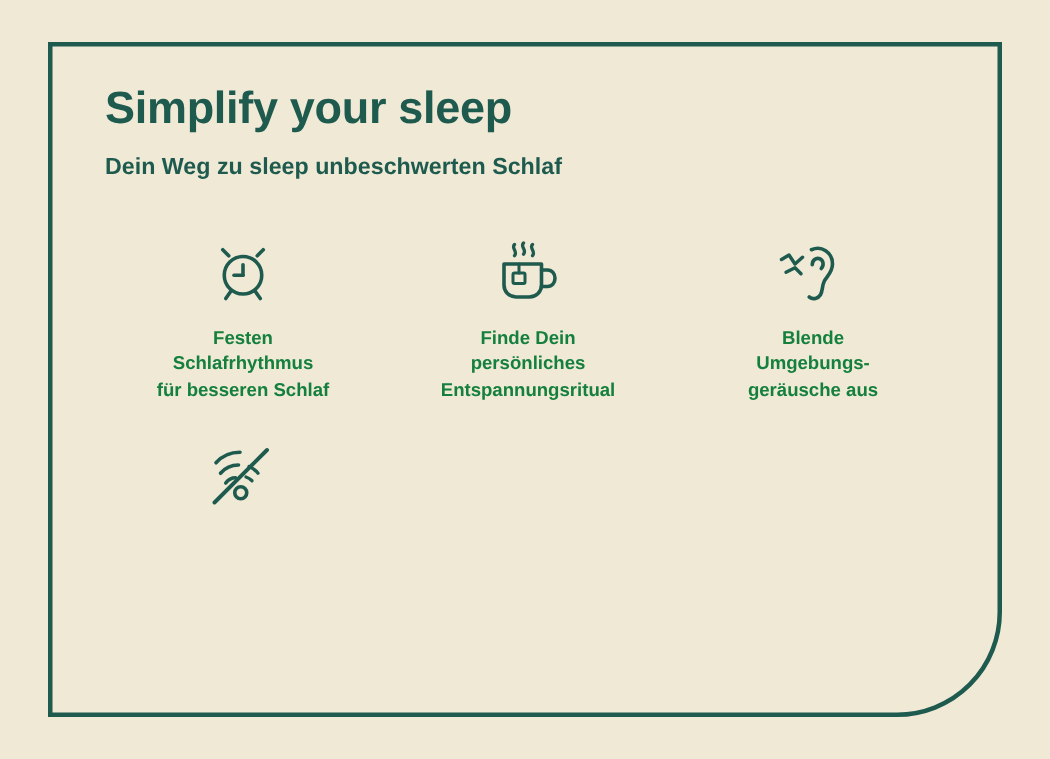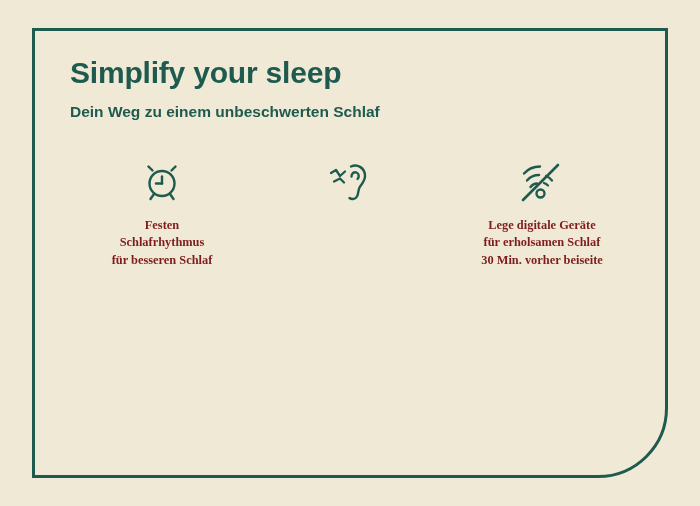--- a/index.html
+++ b/index.html
@@ -76,40 +76,39 @@
     display: flex;
     align-items: center;
     justify-content: center;
     margin-bottom: 9px;
   }
   .tip-icon svg {
     display: block;
     overflow: visible;
   }
   .tip-label {
-    color: #7f1d1d;
+    color: #15803d;
     font-size: 12.4px;
     font-weight: bold;
     line-height: 1.42;
     max-width: 178px;
     white-space: pre-line;
-    font-family: Liberation Serif, serif;
   }
 </style>
 </head>
 <body>
 
 <div class="poster">
 
   <div class="frame"></div>
 
   <div class="content">
 
     <h1 class="page-title">Simplify your sleep</h1>
-    <p class="page-subtitle">Dein Weg zu einem unbeschwerten Schlaf</p>
+    <p class="page-subtitle">Dein Weg zu sleep unbeschwerten Schlaf</p>
 
     <div class="tips-grid">
 
       <div class="tip">
         <div class="tip-icon">
           <svg width="44" height="44" viewBox="0 0 44 44" fill="none" stroke="#1E5B4E" stroke-width="2.4" stroke-linecap="round" stroke-linejoin="round">
             <circle cx="22" cy="23.5" r="12.5"></circle>
             <path d="M12.5 10.5 L8.5 6.5"></path>
             <path d="M31.5 10.5 L35.5 6.5"></path>
             <path d="M22 23.5 L22 16.5"></path>
@@ -118,44 +117,60 @@
             <path d="M30 34 L33.5 39"></path>
           </svg>
         </div>
         <div class="tip-label">Festen
 Schlafrhythmus
 für besseren Schlaf</div>
       </div>
 
 
 
+      <div class="tip">
+        <div class="tip-icon">
+          <svg width="46" height="44" viewBox="0 0 46 44" fill="none" stroke="#1E5B4E" stroke-width="2.4" stroke-linecap="round" stroke-linejoin="round">
+            <path d="M14 3 C11.5 5.5 16.5 7.5 14 10.5" stroke-width="2.2"></path>
+            <path d="M20 2 C17.5 4.5 22.5 6.5 20 9.5" stroke-width="2.2"></path>
+            <path d="M26 3 C23.5 5.5 28.5 7.5 26 10.5" stroke-width="2.2"></path>
+            <path d="M7 16 L7 30 C7 34.5 10.5 38 15 38 L24 38 C28.5 38 32 34.5 32 30 L32 16 Z"></path>
+            <path d="M32 20 L36 20 C39 20 41 22.5 41 25.5 C41 28.5 39 31 36 31 L32 31"></path>
+            <path d="M17 16 L17 22" stroke-width="2"></path>
+            <rect x="13" y="22" width="8" height="7" rx="1" stroke-width="2"></rect>
+          </svg>
+        </div>
+        <div class="tip-label">Finde Dein
+persönliches
+Entspannungsritual</div>
+      </div>
 
       <div class="tip">
         <div class="tip-icon">
           <svg width="50" height="44" viewBox="0 0 50 44" fill="none" stroke="#1E5B4E" stroke-width="2.4" stroke-linecap="round" stroke-linejoin="round">
             <path d="M24 6.5 C30.5 3.5 38 8 38 16 C38 21.5 34 24.5 32.5 27.5 C31 30.5 31.5 34 30 36.5 C28.5 39 25 40 22.5 38"></path>
             <path d="M24.5 16.5 C24.5 13.5 27 11.5 29.5 12.5 C32 13.5 32.5 17 30.5 19"></path>
             <path d="M4 13 L9 10 L13 16 L18 11.5" stroke-width="2.3"></path>
             <path d="M7 21.5 L13 18.5 L17 22.5" stroke-width="2.3"></path>
           </svg>
         </div>
+        <div class="tip-label">Blende
+Umgebungs-
+geräusche aus</div>
       </div>
 
       <div class="tip">
         <div class="tip-icon">
           <svg width="48" height="44" viewBox="0 0 48 44" fill="none" stroke="#1E5B4E" stroke-width="2.4" stroke-linecap="round" stroke-linejoin="round">
             <path d="M6 13.5 C10 9 16 6.5 22 6.5"></path>
             <path d="M9 20.5 C12 17 16.5 15 21 15"></path>
             <path d="M12.5 27 C14 25 16.5 23.5 19 23.5"></path>
             <path d="M28 16 C30.5 17 32.5 18.5 34 20.5" stroke-width="2.2"></path>
             <path d="M26 23 C27.5 23.5 29 24.5 30 25.5" stroke-width="2.2"></path>
             <circle cx="22.5" cy="33.5" r="4"></circle>
             <path d="M5 40 L40 5" stroke-width="2.6"></path>
           </svg>
         </div>
-        <div class="tip-label">Lege digitale Geräte
-für erholsamen Schlaf
-30 Min. vorher beiseite</div>
       </div>
 
     </div>
   </div>
 </div>
 
 </body></html>

